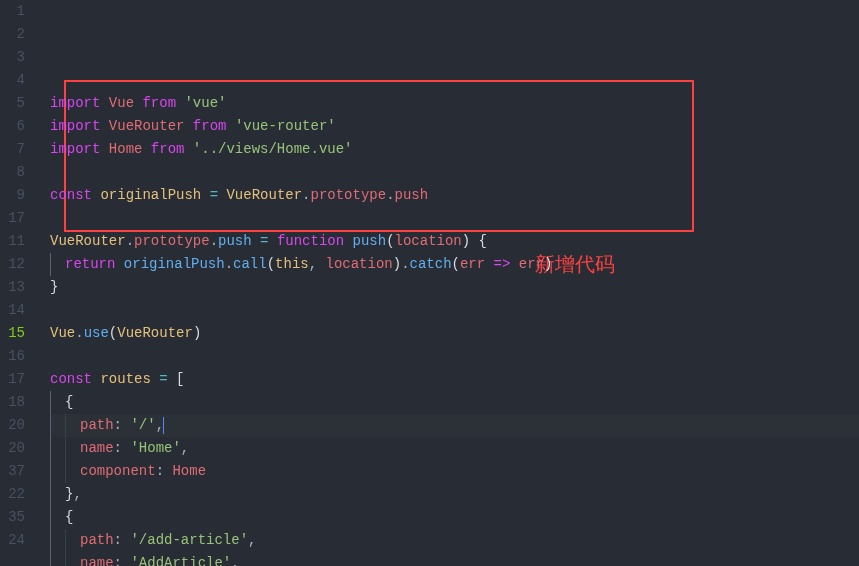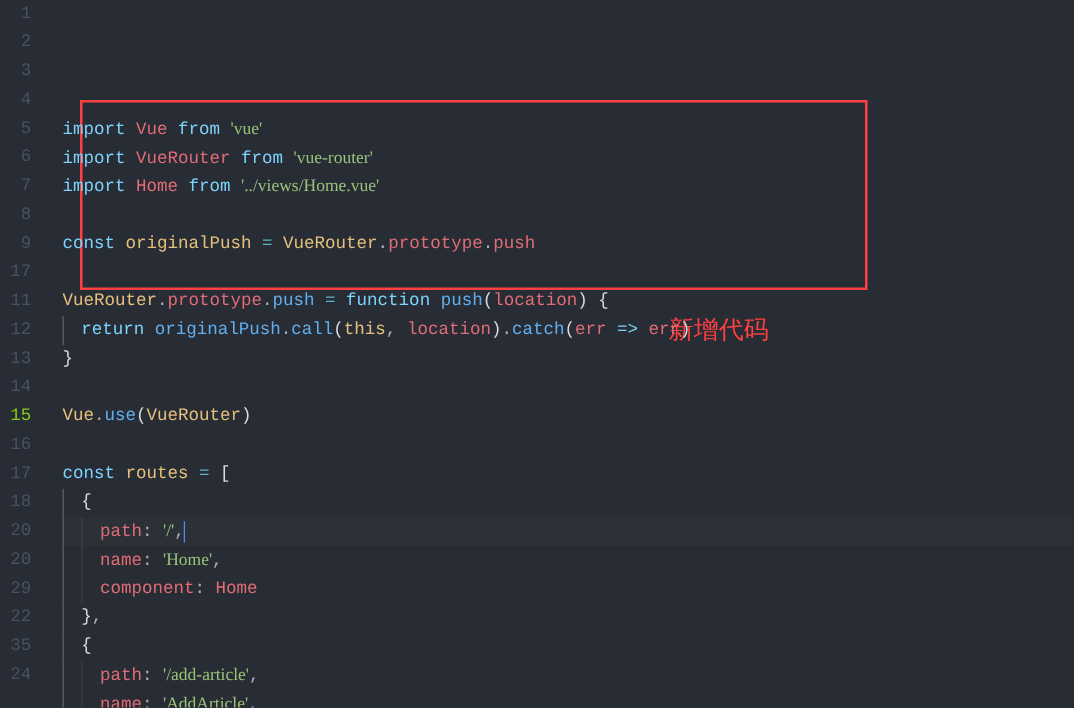--- a/index.html
+++ b/index.html
@@ -35,26 +35,26 @@
     .code {
       flex: 1;
       white-space: pre;
       position: relative;
       padding-left: 15px;
     }
     .line {
       height: 23px;
       position: relative;
     }
-    .k-purple { color: #7dd3fc; }
+    .k-purple { color: #d946ef; }
     .k-blue { color: #61afef; }
     .k-cyan { color: #56b6c2; }
     .k-yellow { color: #e5c07b; }
     .k-red { color: #e06c75; }
-    .k-green { color: #98c379; font-family: Liberation Serif, serif; }
+    .k-green { color: #98c379; }
     .k-grey { color: #abb2bf; }
     .k-white { color: #d7dae0; }
     .italic { }
     
     .indent-guide {
       border-left: 1px solid #3b4048;
       display: inline-block;
       width: 15px;
       height: 23px;
       vertical-align: top;
@@ -113,21 +113,21 @@
       <div class="ln">11</div>
       <div class="ln">12</div>
       <div class="ln">13</div>
       <div class="ln">14</div>
       <div class="ln active">15</div>
       <div class="ln">16</div>
       <div class="ln">17</div>
       <div class="ln">18</div>
       <div class="ln">20</div>
       <div class="ln">20</div>
-      <div class="ln">29</div>
+      <div class="ln">37</div>
       <div class="ln">22</div>
       <div class="ln">35</div>
       <div class="ln">24</div>
     </div>
   <div class="code" id="code">
     <div class="red-box"></div>
     <div class="annotation">新增代码</div>
   <div class="line"><span class="k-purple">import</span><span> </span><span class="k-red">Vue</span><span> </span><span class="k-purple">from</span><span> </span><span class="k-green">'vue'</span></div><div class="line"><span class="k-purple">import</span><span> </span><span class="k-red">VueRouter</span><span> </span><span class="k-purple">from</span><span> </span><span class="k-green">'vue-router'</span></div><div class="line"><span class="k-purple">import</span><span> </span><span class="k-red">Home</span><span> </span><span class="k-purple">from</span><span> </span><span class="k-green">'../views/Home.vue'</span></div><div class="line"></div><div class="line"><span class="k-purple">const</span><span> </span><span class="k-yellow">originalPush</span><span> </span><span class="k-cyan">=</span><span> </span><span class="k-yellow">VueRouter</span><span class="k-grey">.</span><span class="k-red">prototype</span><span class="k-grey">.</span><span class="k-red">push</span></div><div class="line"></div><div class="line"><span class="k-yellow">VueRouter</span><span class="k-grey">.</span><span class="k-red">prototype</span><span class="k-grey">.</span><span class="k-blue">push</span><span> </span><span class="k-cyan">=</span><span> </span><span class="k-purple">function</span><span> </span><span class="k-blue">push</span><span class="k-white">(</span><span class="k-red italic">location</span><span class="k-white">)</span><span> </span><span class="k-white">{</span></div><div class="line"><span class="indent-guide active"></span><span class="k-purple">return</span><span> </span><span class="k-blue">originalPush</span><span class="k-grey">.</span><span class="k-blue">call</span><span class="k-white">(</span><span class="k-yellow">this</span><span class="k-grey">, </span><span class="k-red italic">location</span><span class="k-white">)</span><span class="k-grey">.</span><span class="k-blue">catch</span><span class="k-white">(</span><span class="k-red italic">err</span><span> </span><span class="k-purple">=&gt;</span><span> </span><span class="k-red italic">err</span><span class="k-white">)</span></div><div class="line"><span class="k-white">}</span></div><div class="line"></div><div class="line"><span class="k-yellow">Vue</span><span class="k-grey">.</span><span class="k-blue">use</span><span class="k-white">(</span><span class="k-yellow">VueRouter</span><span class="k-white">)</span></div><div class="line"></div><div class="line"><span class="k-purple">const</span><span> </span><span class="k-yellow">routes</span><span> </span><span class="k-cyan">=</span><span> </span><span class="k-white">[</span></div><div class="line"><span class="indent-guide active"></span><span class="k-white">{</span></div><div class="line current"><span class="indent-guide active"></span><span class="indent-guide"></span><span class="k-red">path</span><span class="k-grey">: </span><span class="k-green">'/'</span><span class="k-grey">,</span><span class="cursor"></span></div><div class="line"><span class="indent-guide active"></span><span class="indent-guide"></span><span class="k-red">name</span><span class="k-grey">: </span><span class="k-green">'Home'</span><span class="k-grey">,</span></div><div class="line"><span class="indent-guide active"></span><span class="indent-guide"></span><span class="k-red">component</span><span class="k-grey">: </span><span class="k-red">Home</span></div><div class="line"><span class="indent-guide active"></span><span class="k-white">}</span><span class="k-grey">,</span></div><div class="line"><span class="indent-guide active"></span><span class="k-white">{</span></div><div class="line"><span class="indent-guide active"></span><span class="indent-guide"></span><span class="k-red">path</span><span class="k-grey">: </span><span class="k-green">'/add-article'</span><span class="k-grey">,</span></div><div class="line"><span class="indent-guide active"></span><span class="indent-guide"></span><span class="k-red">name</span><span class="k-grey">: </span><span class="k-green">'AddArticle'</span><span class="k-grey">,</span></div></div>
 </div>
 

